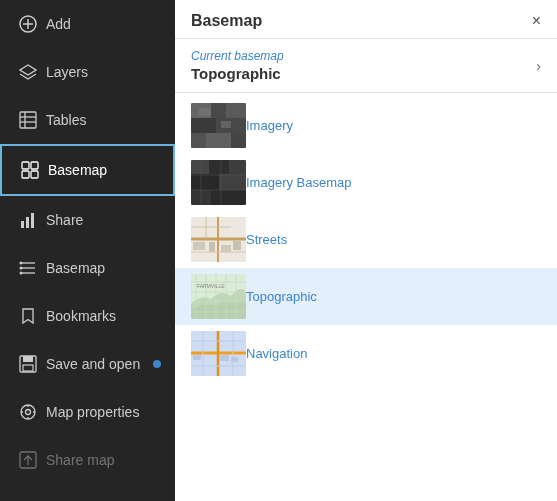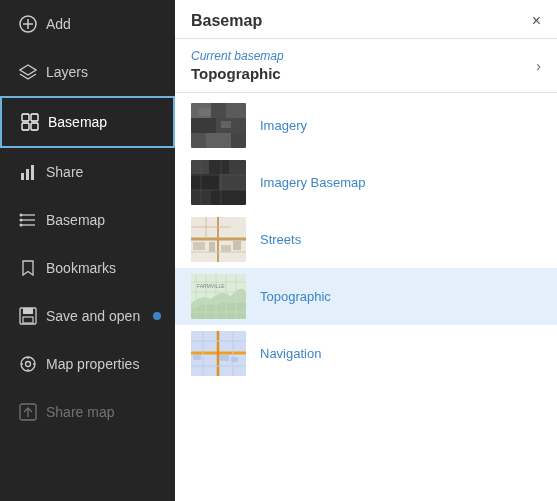--- a/index.html
+++ b/index.html
@@ -128,21 +128,20 @@
     }
     .basemap-list::-webkit-scrollbar-thumb {
       background: #ccc;
       border-radius: 3px;
     }
 
     .basemap-item {
       display: flex;
       align-items: center;
       padding: 6px 16px;
-      gap: 14px;
       cursor: pointer;
     }
     .basemap-item.selected {
       background: #e3f0fb;
     }
     .basemap-thumb {
       width: 55px;
       height: 45px;
       flex-shrink: 0;
       border-radius: 2px;
@@ -200,20 +199,31 @@
   <div class="sidebar-item">
     <span class="icon">
       <svg width="18" height="18" viewBox="0 0 18 18" fill="none">
         <polygon points="9,2 17,7 9,12 1,7" stroke="#ccc" stroke-width="1.3" fill="none"></polygon>
         <polyline points="1,11 9,16 17,11" stroke="#ccc" stroke-width="1.3" fill="none"></polyline>
       </svg>
     </span>
     <span class="item-label">Layers</span>
   </div>
 
+  <div class="sidebar-item">
+    <span class="icon">
+      <svg width="18" height="18" viewBox="0 0 18 18" fill="none">
+        <rect x="1" y="1" width="16" height="16" rx="1" stroke="#ccc" stroke-width="1.3"></rect>
+        <line x1="1" y1="6" x2="17" y2="6" stroke="#ccc" stroke-width="1.3"></line>
+        <line x1="1" y1="11" x2="17" y2="11" stroke="#ccc" stroke-width="1.3"></line>
+        <line x1="6" y1="1" x2="6" y2="17" stroke="#ccc" stroke-width="1.3"></line>
+      </svg>
+    </span>
+    <span class="item-label">Tables</span>
+  </div>
 
   <div class="sidebar-item active">
     <span class="icon">
       <svg width="18" height="18" viewBox="0 0 18 18" fill="none">
         <rect x="1" y="1" width="7" height="7" rx="1" stroke="#fff" stroke-width="1.3"></rect>
         <rect x="10" y="1" width="7" height="7" rx="1" stroke="#fff" stroke-width="1.3"></rect>
         <rect x="1" y="10" width="7" height="7" rx="1" stroke="#fff" stroke-width="1.3"></rect>
         <rect x="10" y="10" width="7" height="7" rx="1" stroke="#fff" stroke-width="1.3"></rect>
       </svg>
     </span>

